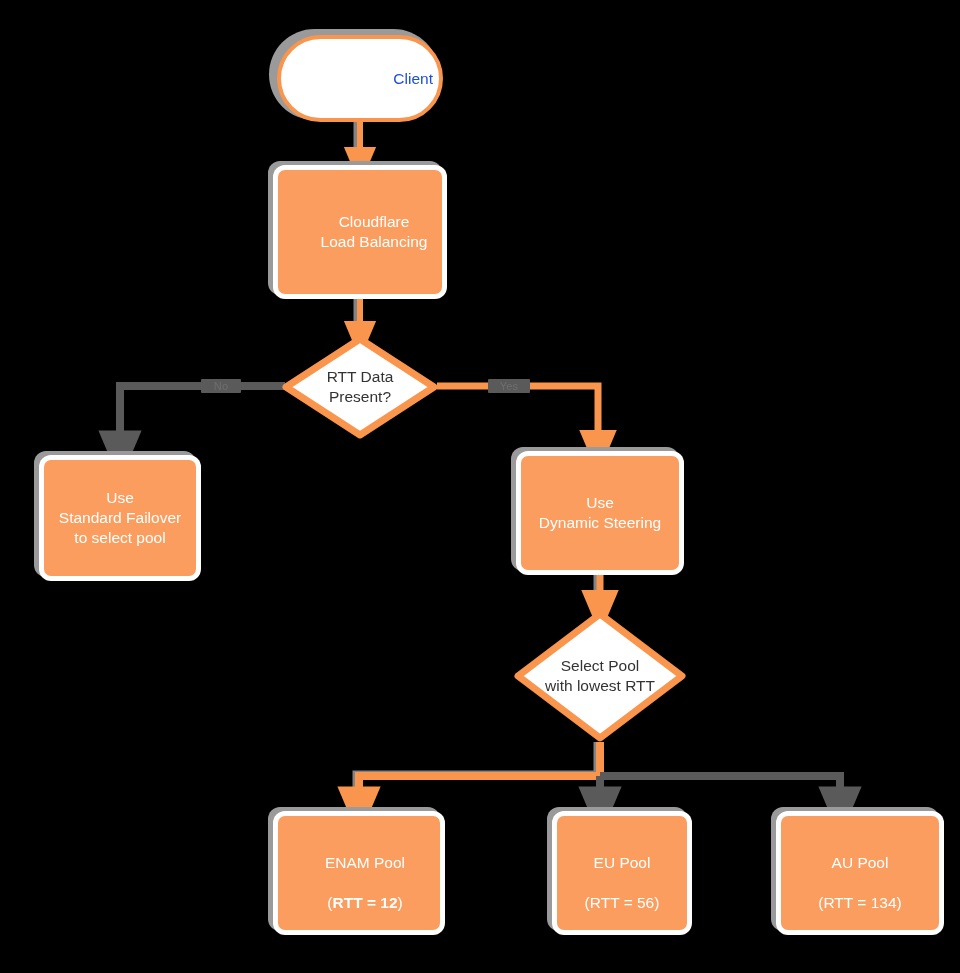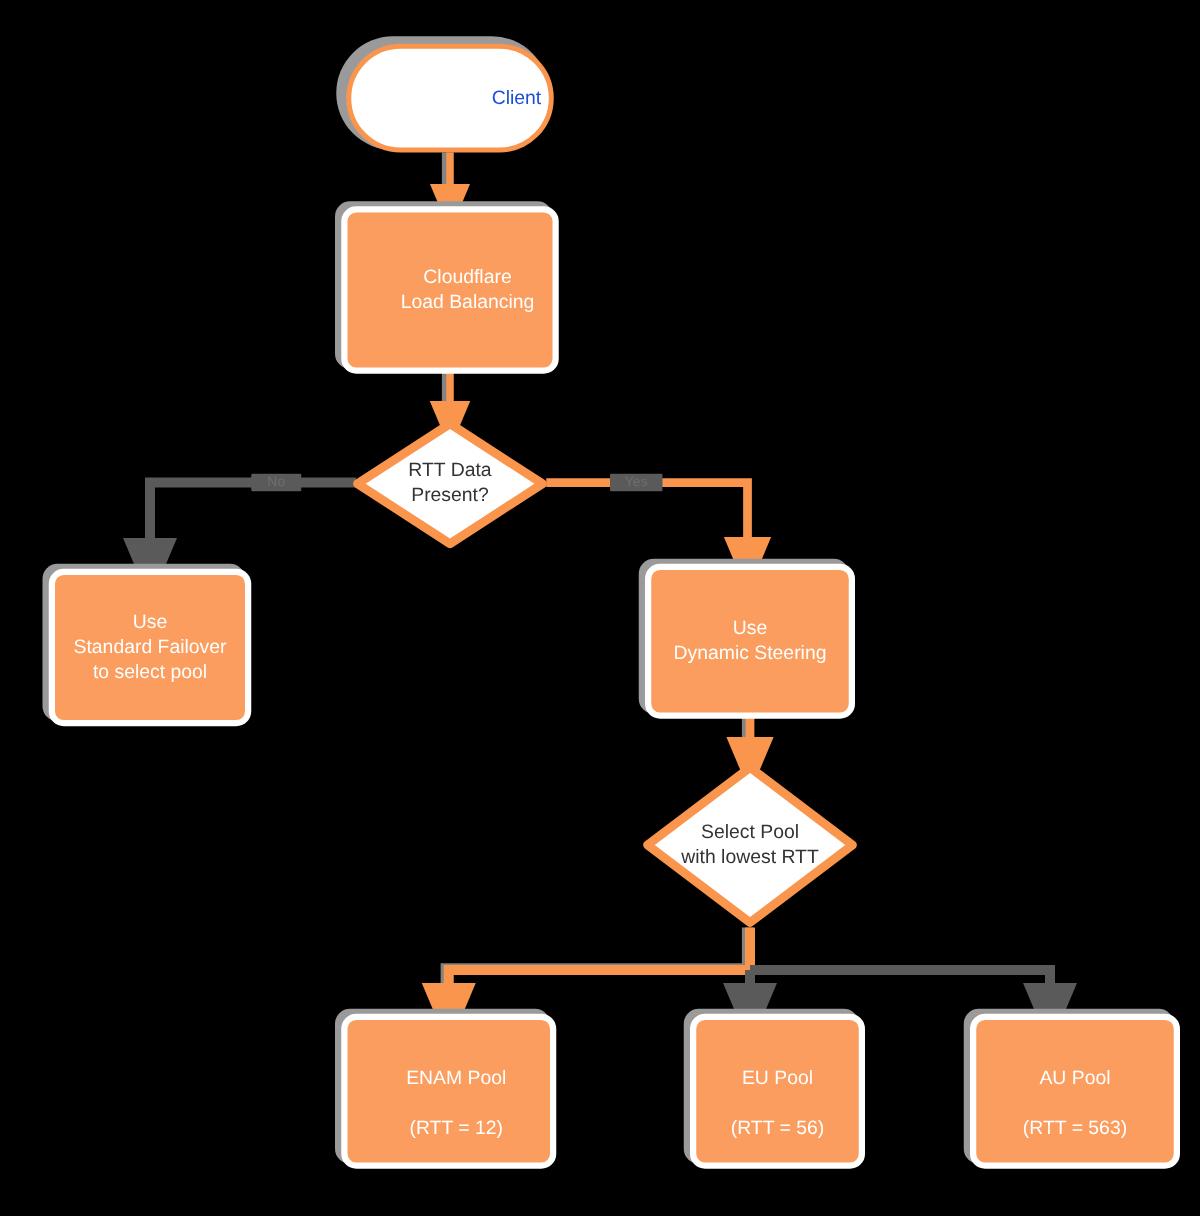--- a/index.html
+++ b/index.html
@@ -97,21 +97,21 @@
     font-size: 11px;
     line-height: 14px;
     height: 14px;
     padding: 0 4px;
     border-radius: 1px;
     letter-spacing: 0.2px;
     text-align: center;
     white-space: nowrap;
   }
 
-  .bold { font-weight: normal; }
+  .bold { font-weight: bold; }
 </style>
 </head>
 <body>
 
 <div id="canvas">
 
   <svg id="wires" viewBox="0 0 960 973">
     <defs>
       <marker id="arrow-orange" markerWidth="7" markerHeight="7" refX="3.2" refY="3.1" orient="auto" markerUnits="strokeWidth">
         <path d="M0,0.4 L6.4,3.1 L0,5.8 z" fill="#F9954D"></path>
@@ -204,17 +204,17 @@
   <div class="node box-fill" style="left:521px; top:816px; width:130px; height:114px;margin-left:36px;">
     <span class="lbl">
       <span>EU Pool</span><br>
       <span>(</span><span>RTT = 56</span><span>)</span>
     </span>
   </div>
 
   <div class="node box-fill" style="left:761px; top:816px; width:158px; height:114px;margin-left:20px;">
     <span class="lbl">
       <span>AU Pool</span><br>
-      <span>(</span><span>RTT = 563</span><span>)</span>
+      <span>(</span><span>RTT = 134</span><span>)</span>
     </span>
   </div>
 
 </div>
 
 </body></html>

